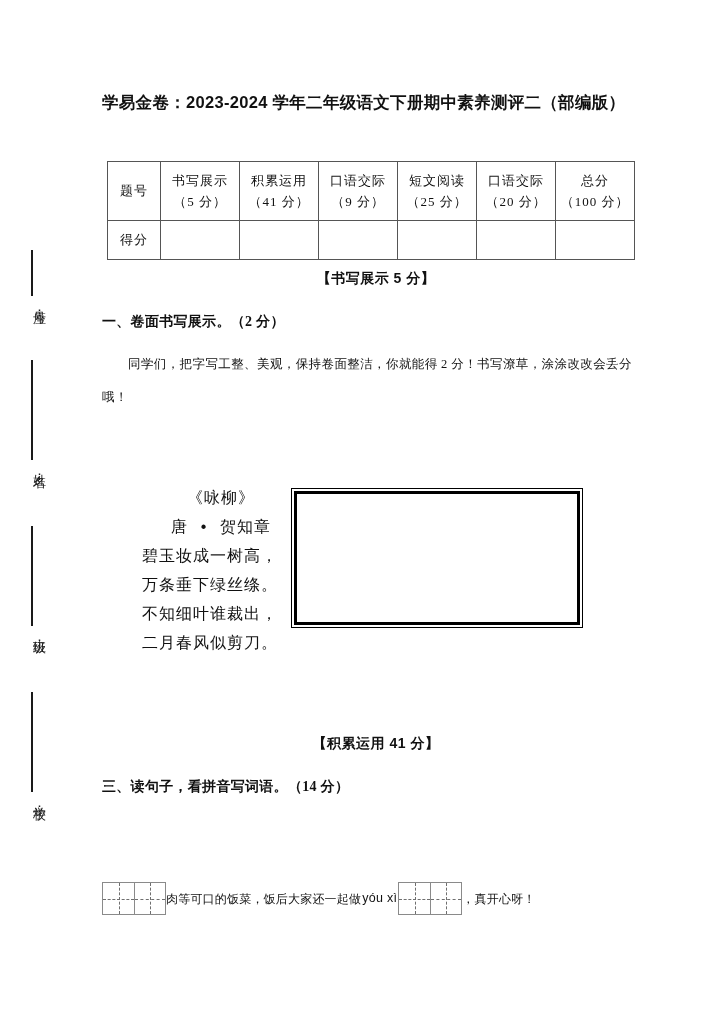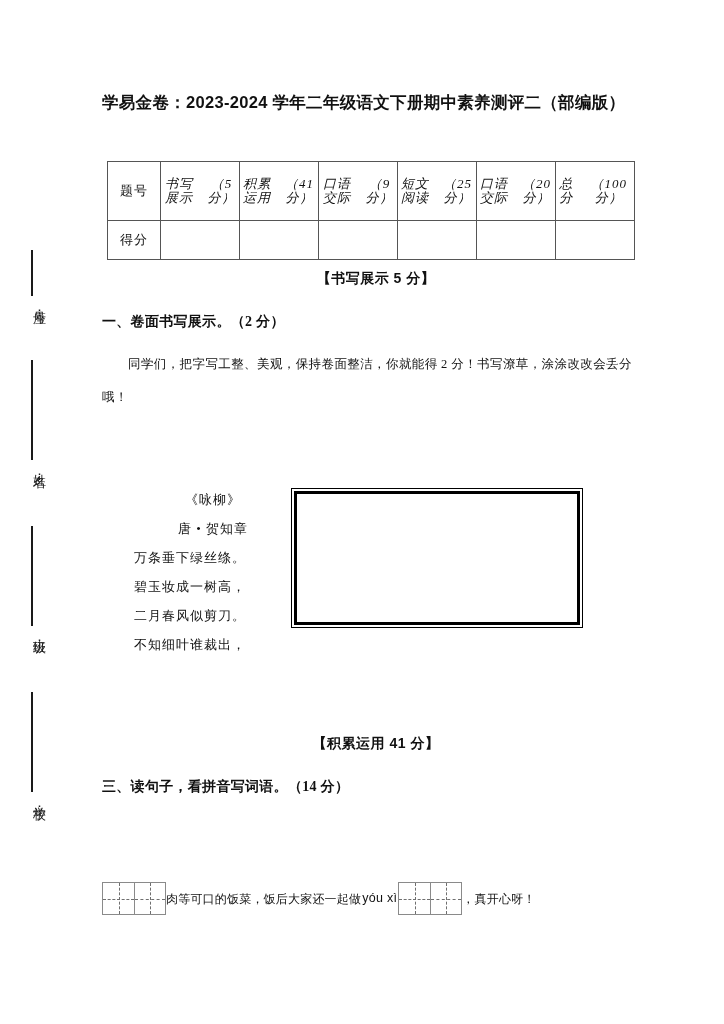--- a/index.html
+++ b/index.html
@@ -80,21 +80,21 @@
     vertical-align: middle;
     font-size: 13px;
     font-family: "Liberation Serif", "DejaVu Serif", serif;
     letter-spacing: 1px;
     padding: 0;
   }
   #score-table td.c0 { width: 52px; }
   #score-table td.cx { width: 78px; }
   #score-table tr.head td { height: 58px; }
   #score-table tr.body td { height: 38px; }
-  .cell-stack { display: flex; flex-direction: row; gap: 7px; justify-content: center; font-style: italic; }
+  .cell-stack { display: flex; flex-direction: column; gap: 7px; justify-content: center; }
   .cell-stack span { display: block; line-height: 1.05; }
 
   
   .section-head {
     position: absolute;
     width: 548px;
     left: 6px;
     text-align: center;
     font-size: 14px;
     font-weight: bold;
@@ -118,27 +118,27 @@
     font-size: 12.5px;
     line-height: 33px;
     letter-spacing: 0.4px;
     text-indent: 26px;
     font-family: "Liberation Serif", "DejaVu Serif", serif;
   }
 
   
   #poem {
     position: absolute;
-    left: 32px;
+    left: 40px;
     top: 485px;
     width: 170px;
-    font-size: 13px;
+    font-size: 16px;
     line-height: 29px;
     letter-spacing: 1px;
-    font-family: Liberation Serif, serif;
+    font-family: Liberation Mono, monospace;
   }
   #poem .poem-title { text-align: center; }
   #poem .poem-author { text-align: center; }
   #poem .poem-line { text-align: left; padding-left: 6px; }
 
   
   #copy-box {
     position: absolute;
     left: 198px;
     top: 491px;
@@ -272,24 +272,24 @@
     <div class="section-head" style="top:270px;">【书写展示 5 分】</div>
 
     <div class="question" style="top:306px;">一、卷面书写展示。（2 分）</div>
 
     <div class="body-text" style="top:348px;">同学们，把字写工整、美观，保持卷面整洁，你就能得 2 分！书写潦草，涂涂改改会丢分哦！</div>
 
 
     <div id="poem">
       <div class="poem-title">《咏柳》</div>
       <div class="poem-author">唐 • 贺知章</div>
+      <div class="poem-line">碧玉妆成一树高，</div>
       <div class="poem-line">万条垂下绿丝绦。</div>
-      <div class="poem-line">碧玉妆成一树高，</div>
+      <div class="poem-line">不知细叶谁裁出，</div>
       <div class="poem-line">二月春风似剪刀。</div>
-      <div class="poem-line">不知细叶谁裁出，</div>
     </div>
 
     <div id="copy-box"></div>
 
     <div class="section-head" style="top:735px;">【积累运用 41 分】</div>
 
     <div class="question" style="top:771px;">三、读句子，看拼音写词语。（14 分）</div>
 
 
     <div class="pin-line" style="top:882px;">

